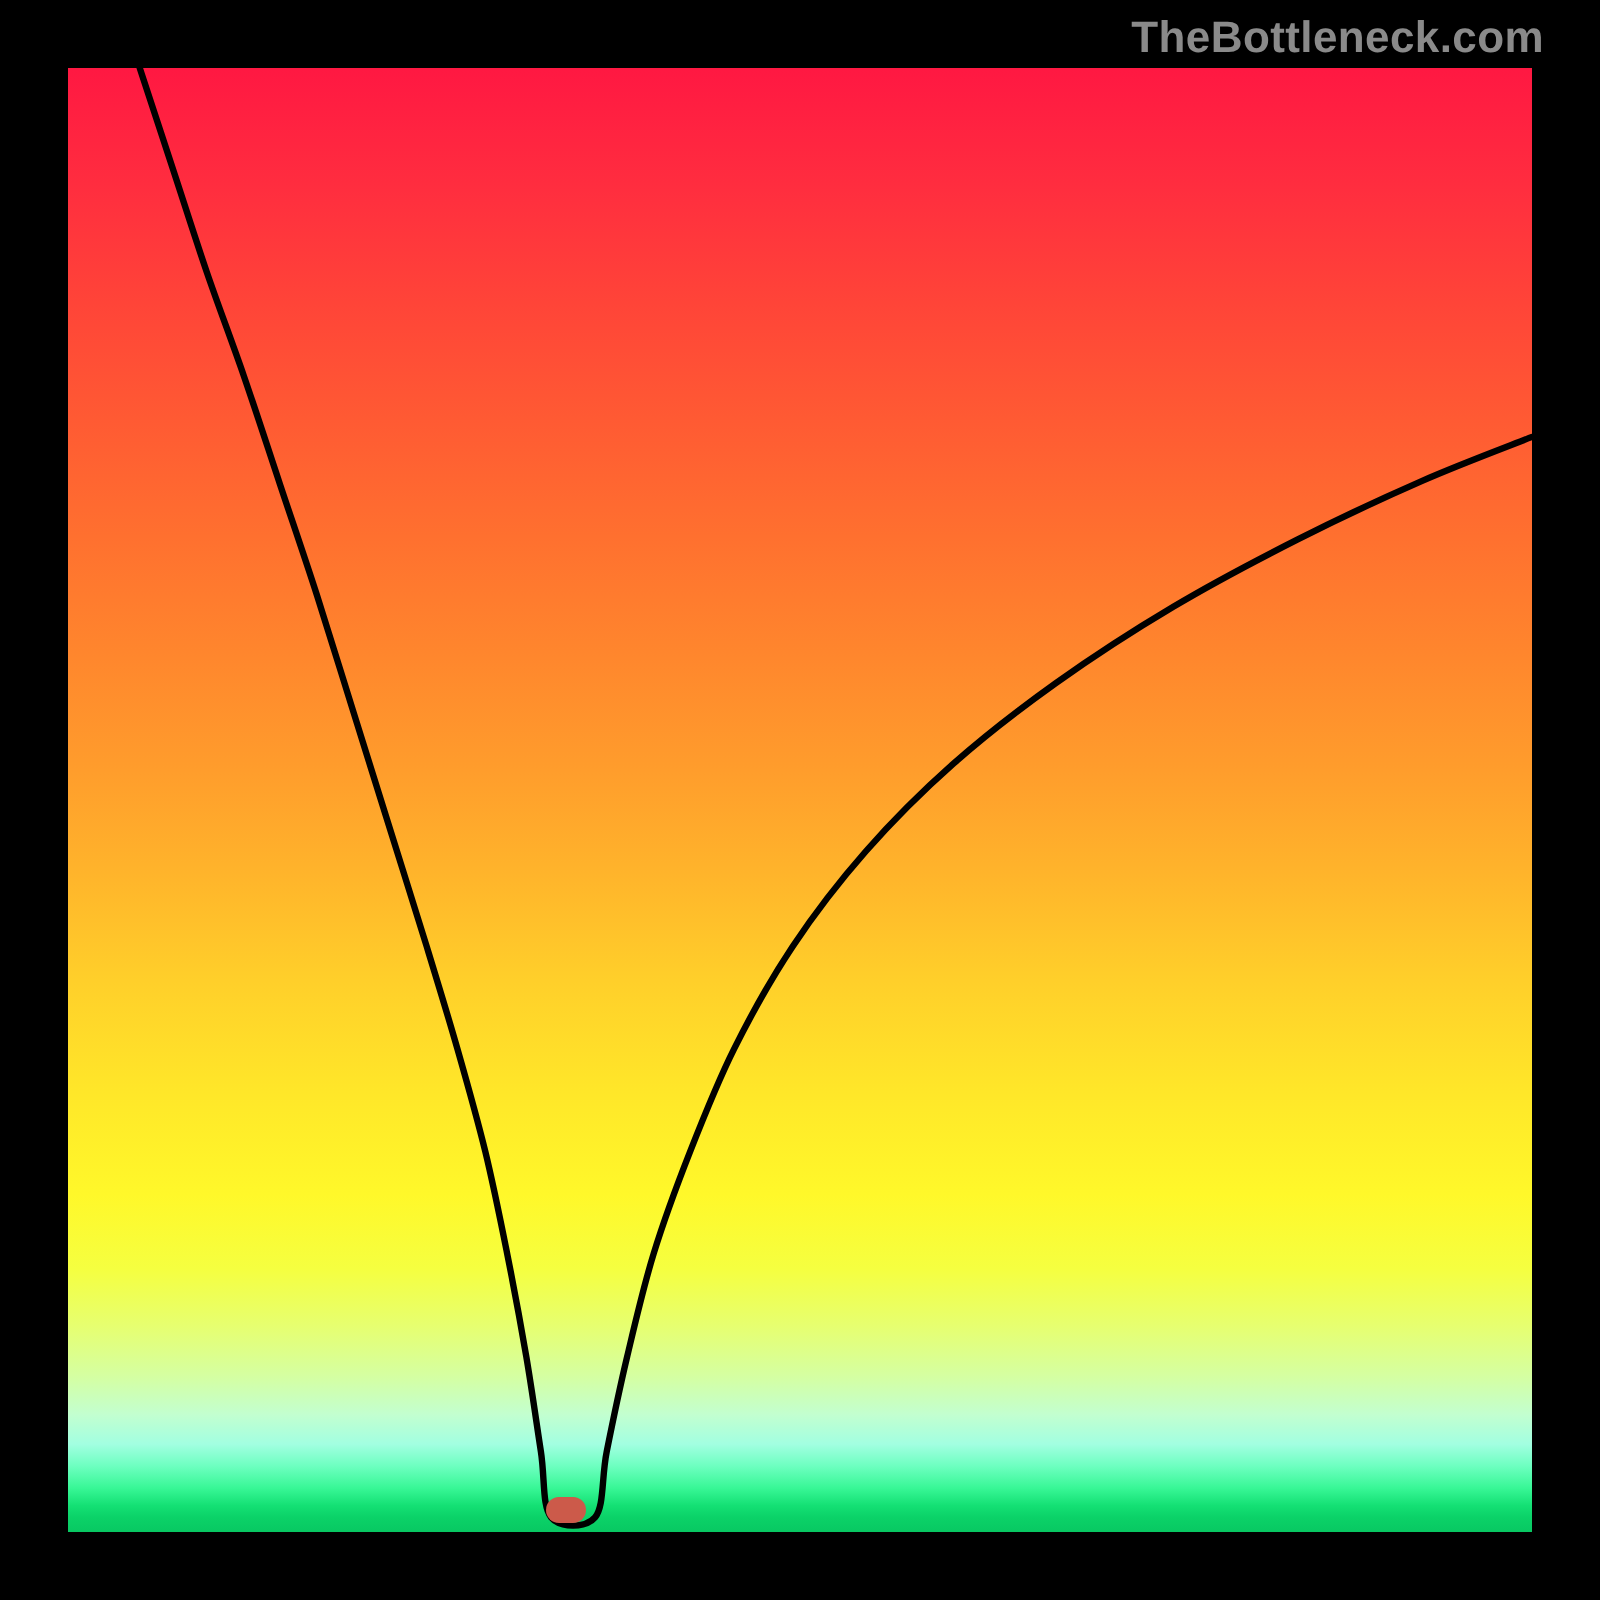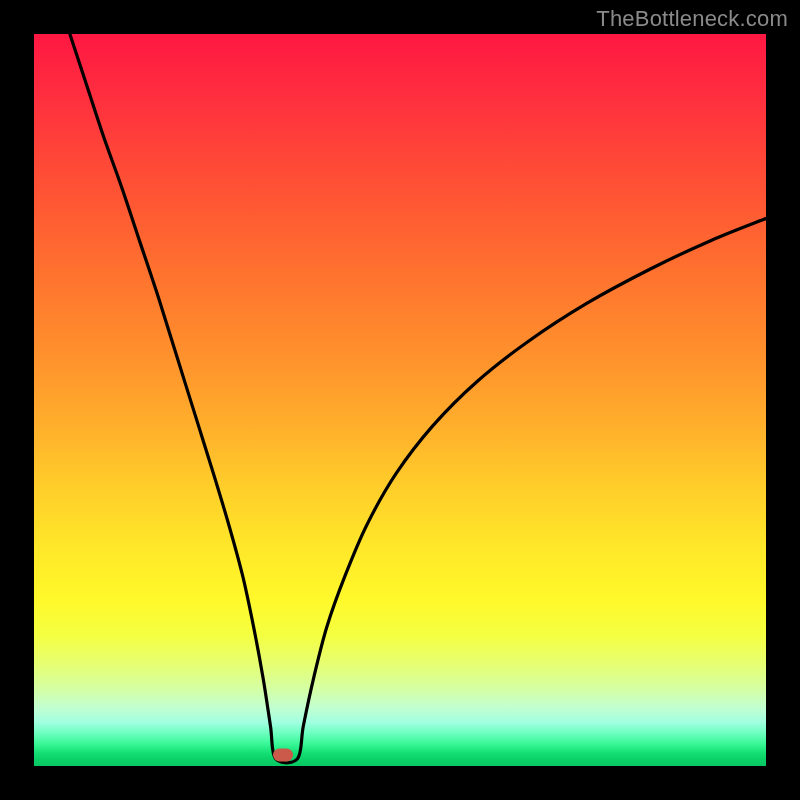--- a/index.html
+++ b/index.html
@@ -63,25 +63,25 @@
     position: absolute;
     width: 20px;
     height: 13px;
     background: #cc5a4a;
     border-radius: 7px;
     transform: translate(-50%, -50%);
   }
   .watermark {
     position: absolute;
     top: 6px;
-    right: 12px;
+    right: 28px;
     color: #8a8a8a;
     font-size: 22px;
     letter-spacing: 0.2px;
-    font-weight: 400;
+    font-weight: 700;
   }
 </style>
 </head>
 <body>
 
 <div class="frame">
   <div class="plot">
     <div class="gradient"></div>
     <svg class="curve-svg" viewBox="0 0 732 732" preserveAspectRatio="none">
       <path id="curve-path" d="M 35.87 0.00 C 38.67 8.54, 47.09 34.16, 52.70 51.24 C 58.32 68.32, 63.68 85.40, 69.54 102.48 C 75.40 119.56, 81.74 136.03, 87.84 153.72 C 93.94 171.41, 100.04 190.32, 106.14 208.62 C 112.24 226.92, 118.34 244.61, 124.44 263.52 C 130.54 282.43, 136.64 302.56, 142.74 322.08 C 148.84 341.60, 154.94 361.12, 161.04 380.64 C 167.14 400.16, 173.73 420.90, 179.34 439.20 C 184.95 457.50, 189.83 473.36, 194.71 490.44 C 199.59 507.52, 204.47 524.60, 208.62 541.68 C 212.77 558.76, 216.18 575.84, 219.60 592.92 C 223.02 610.00, 226.31 627.69, 229.12 644.16 C 231.92 660.63, 234.36 678.32, 236.44 691.74 C 238.51 705.16, 237.05 719.19, 241.56 724.68 C 246.07 730.17, 258.88 730.17, 263.52 724.68 C 268.16 719.19, 266.69 705.16, 269.38 691.74 C 272.06 678.32, 275.72 660.63, 279.62 644.16 C 283.53 627.69, 287.55 610.00, 292.80 592.92 C 298.05 575.84, 304.39 558.76, 311.10 541.68 C 317.81 524.60, 324.52 507.52, 333.06 490.44 C 341.60 473.36, 351.36 455.67, 362.34 439.20 C 373.32 422.73, 385.52 406.87, 398.94 391.62 C 412.36 376.37, 427.00 361.73, 442.86 347.70 C 458.72 333.67, 475.80 320.49, 494.10 307.44 C 512.40 294.39, 532.53 281.33, 552.66 269.38 C 572.79 257.42, 594.14 246.20, 614.88 235.70 C 635.62 225.21, 657.58 214.96, 677.10 206.42 C 696.62 197.88, 722.85 188.12, 732.00 184.46" fill="none" stroke-linecap="round" stroke-linejoin="round" stroke="#000000" stroke-width="3.2"></path>

